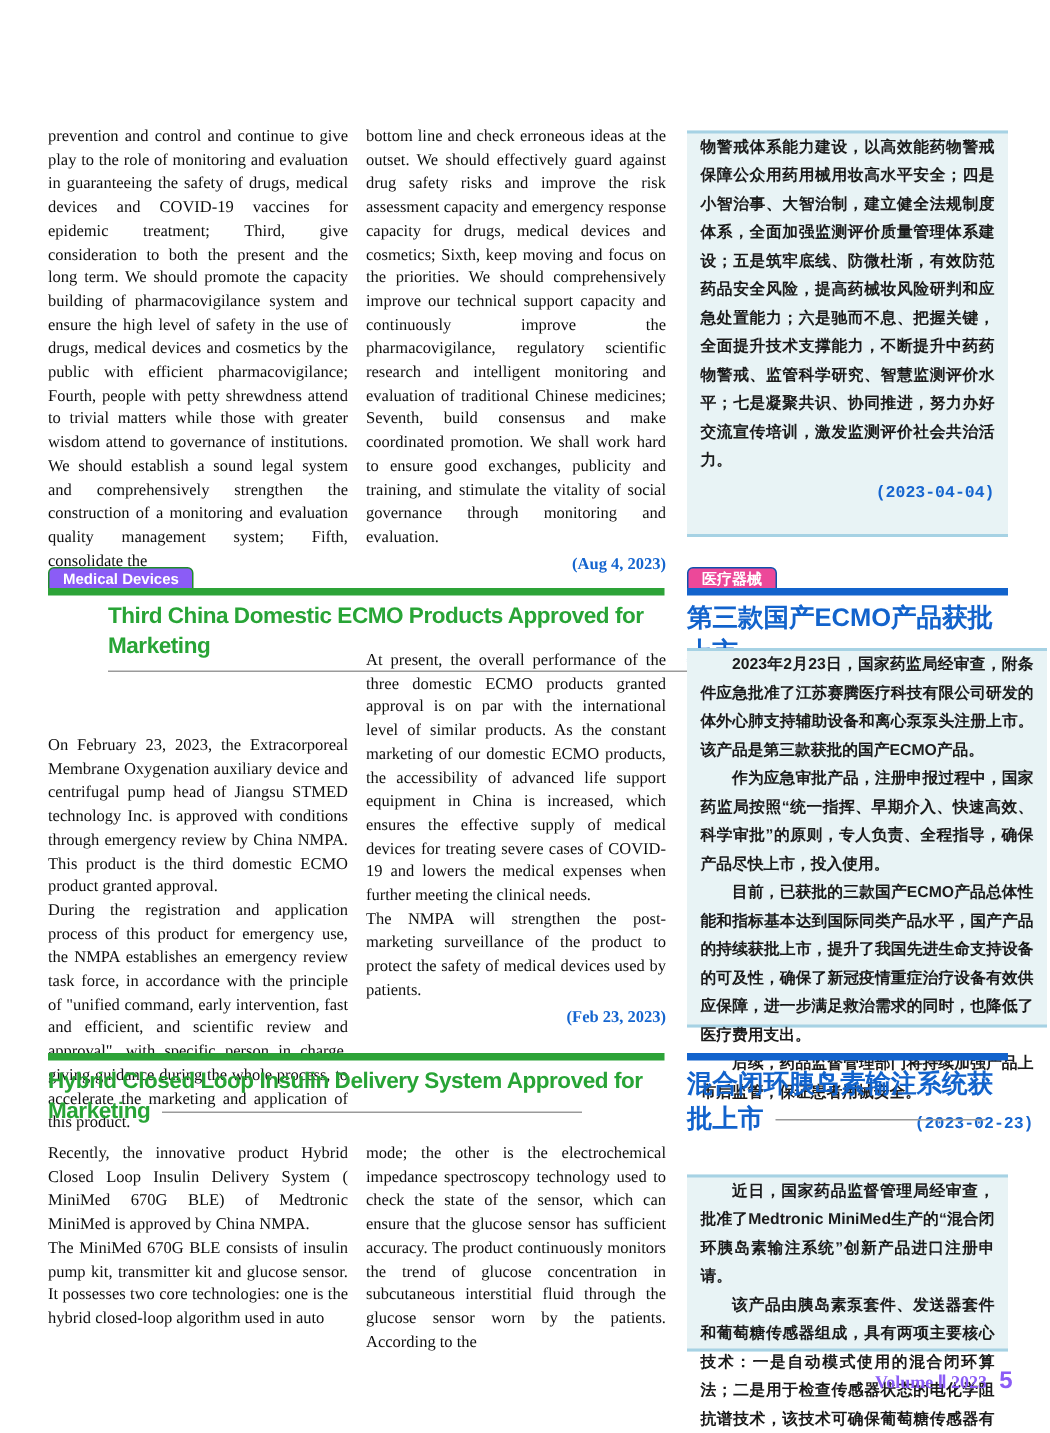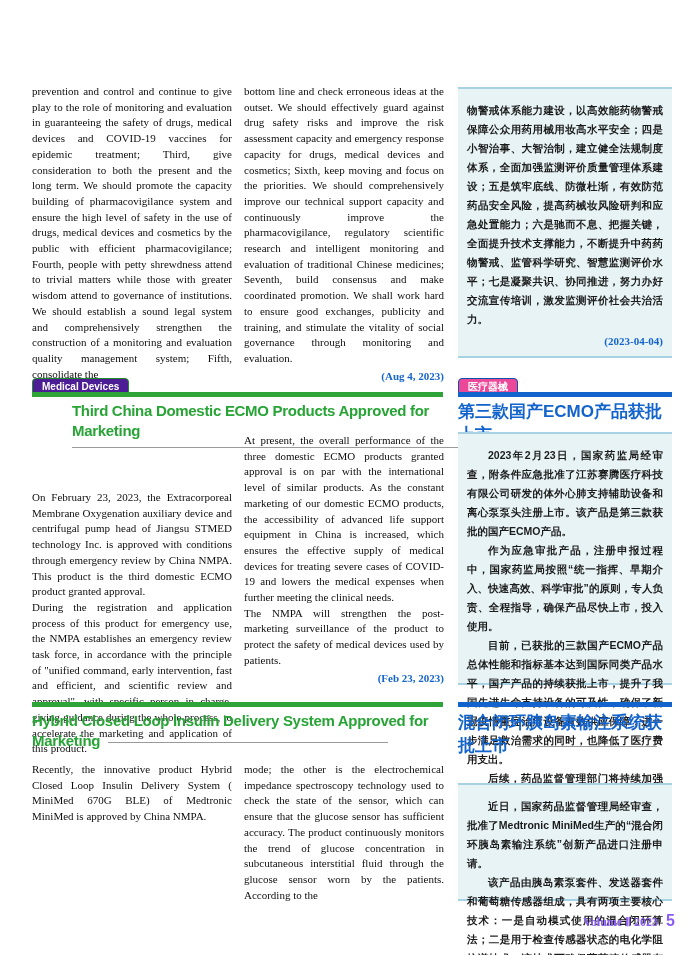--- a/index.html
+++ b/index.html
@@ -12,30 +12,30 @@
            color:#0e0e0e;text-align:justify;}
   .en-body p{margin:0;}
 
   
   .cn-body{font-family:"Liberation Sans",sans-serif;font-weight:bold;font-size:10.5px;
            line-height:19px;color:#1b1b1b;text-align:justify;}
   .cn-body p{margin:0;text-indent:2em;}
 
   
   .cn-box{background:#e8f3f5;border-top:2px solid #a6d2e4;border-bottom:2px solid #a6d2e4;
-          padding:12px 9px;box-sizing:border-box;}
+          padding:0 9px;box-sizing:border-box;}
 
   .date-en{display:block;text-align:right;color:#1565cf;font-weight:bold;
            font-family:"Liberation Serif",serif;font-size:11px;margin-top:2px;}
   .date-cn{display:block;text-align:right;color:#1565cf;font-weight:bold;
-           font-family:Liberation Serif, serif;font-size:11px;margin-top:3px;}
+           font-family:Liberation Mono, monospace;font-size:11px;margin-top:3px;}
 
   .badge{display:inline-block;font-family:"Liberation Sans",sans-serif;font-weight:bold;
          font-size:10px;line-height:1;color:#ffffff;padding:3px 9px 3px;border-radius:4px;}
-  .badge-green{background:#4c1d95;border:1px solid #1f8c2c;}
+  .badge-green{background:#8b5cf6;border:1px solid #1f8c2c;}
   .badge-blue{background:#ec4899;border:1px solid #0d51ad;}
 
   .bar{height:5px;}
   .bar-green{background:#2da338;}
   .bar-blue{background:#1263cc;}
 
   .h-en{color:#28a436;font-family:"Liberation Sans",sans-serif;font-weight:bold;
         font-size:15px;line-height:20px;letter-spacing:-0.3px;margin:0;}
   .h-en.underlined{border-bottom:1px solid #9a9a9a;padding-bottom:6px;margin-left:40px;}
   .h-cn{color:#1263cc;font-family:"Liberation Sans",sans-serif;font-weight:bold;
@@ -87,37 +87,38 @@
     <p>On February 23, 2023, the Extracorporeal Membrane Oxygenation auxiliary device and centrifugal pump head of Jiangsu STMED technology Inc. is approved with conditions through emergency review by China NMPA. This product is the third domestic ECMO product granted approval.</p>
     <p>During the registration and application process of this product for emergency use, the NMPA establishes an emergency review task force, in accordance with the principle of "unified command, early intervention, fast and efficient, and scientific review and approval", with specific person in charge, giving guidance during the whole process, to accelerate the marketing and application of this product.</p>
   </div>
 
   <div class="abs en-body" style="left:244px;top:433px;width:200px;">
     <p>At present, the overall performance of the three domestic ECMO products granted approval is on par with the international level of similar products. As the constant marketing of our domestic ECMO products, the accessibility of advanced life support equipment in China is increased, which ensures the effective supply of medical devices for treating severe cases of COVID-19 and lowers the medical expenses when further meeting the clinical needs.</p>
     <p>The NMPA will strengthen the post-marketing surveillance of the product to protect the safety of medical devices used by patients.</p>
     <span class="date-en">(Feb 23, 2023)</span>
   </div>
 
-  <div class="abs cn-box cn-body" style="left:458px;top:432px;width:214px;height:253px;">
+  <div class="abs cn-box cn-body" style="left:458px;top:432px;width:240px;height:253px;">
     <p>2023年2月23日，国家药监局经审查，附条件应急批准了江苏赛腾医疗科技有限公司研发的体外心肺支持辅助设备和离心泵泵头注册上市。该产品是第三款获批的国产ECMO产品。</p>
     <p>作为应急审批产品，注册申报过程中，国家药监局按照“统一指挥、早期介入、快速高效、科学审批”的原则，专人负责、全程指导，确保产品尽快上市，投入使用。</p>
     <p>目前，已获批的三款国产ECMO产品总体性能和指标基本达到国际同类产品水平，国产产品的持续获批上市，提升了我国先进生命支持设备的可及性，确保了新冠疫情重症治疗设备有效供应保障，进一步满足救治需求的同时，也降低了医疗费用支出。</p>
     <p>后续，药品监督管理部门将持续加强产品上市后监管，保证患者用械安全。</p>
     <span class="date-cn">(2023-02-23)</span>
   </div>
 
   <div class="abs bar bar-green" style="left:32px;top:702px;width:411px;"></div>
   <div class="abs bar bar-blue" style="left:458px;top:702px;width:214px;"></div>
 
   <h2 class="abs h-en" style="left:32px;top:711px;width:411px;"><span>Hybrid Closed Loop Insulin Delivery System Approved for Marketing</span><span class="tail-rule en"></span></h2>
 
   <h2 class="abs h-cn" style="left:458px;top:711px;width:214px;"><span>混合闭环胰岛素输注系统获批上市</span><span class="tail-rule cn"></span></h2>
 
   <div class="abs en-body" style="left:32px;top:762px;width:200px;">
     <p>Recently, the innovative product Hybrid Closed Loop Insulin Delivery System ( MiniMed 670G BLE) of Medtronic MiniMed is approved by China NMPA.</p>
+    <p>The MiniMed 670G BLE consists of insulin pump kit, transmitter kit and glucose sensor. It possesses two core technologies: one is the hybrid closed-loop algorithm used in auto</p>
   </div>
 
   <div class="abs en-body" style="left:244px;top:762px;width:200px;">
     <p>mode; the other is the electrochemical impedance spectroscopy technology used to check the state of the sensor, which can ensure that the glucose sensor has sufficient accuracy. The product continuously monitors the trend of glucose concentration in subcutaneous interstitial fluid through the glucose sensor worn by the patients. According to the</p>
   </div>
 
   <div class="abs cn-box cn-body" style="left:458px;top:783px;width:214px;height:118px;">
     <p>近日，国家药品监督管理局经审查，批准了Medtronic MiniMed生产的“混合闭环胰岛素输注系统”创新产品进口注册申请。</p>
     <p>该产品由胰岛素泵套件、发送器套件和葡萄糖传感器组成，具有两项主要核心技术：一是自动模式使用的混合闭环算法；二是用于检查传感器状态的电化学阻抗谱技术，该技术可确保葡萄糖传感器有充分的准确度。</p>
   </div>

